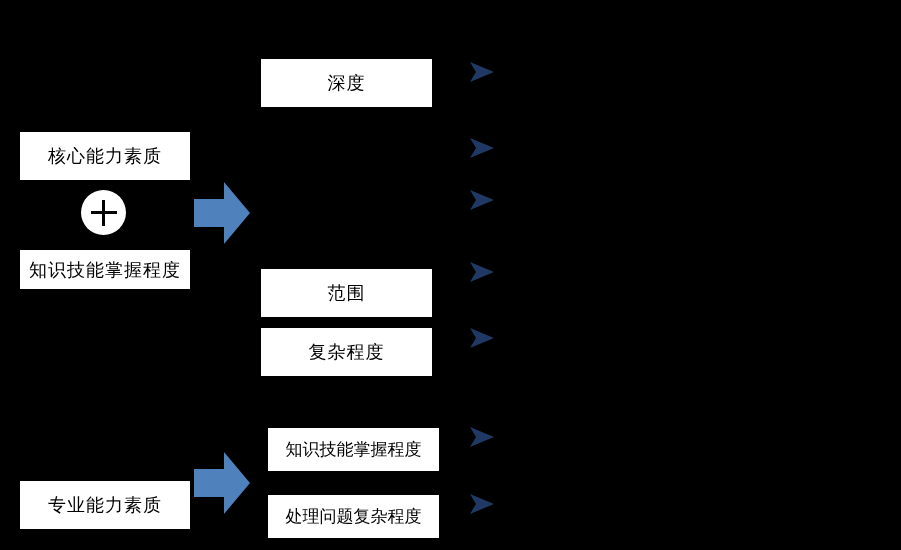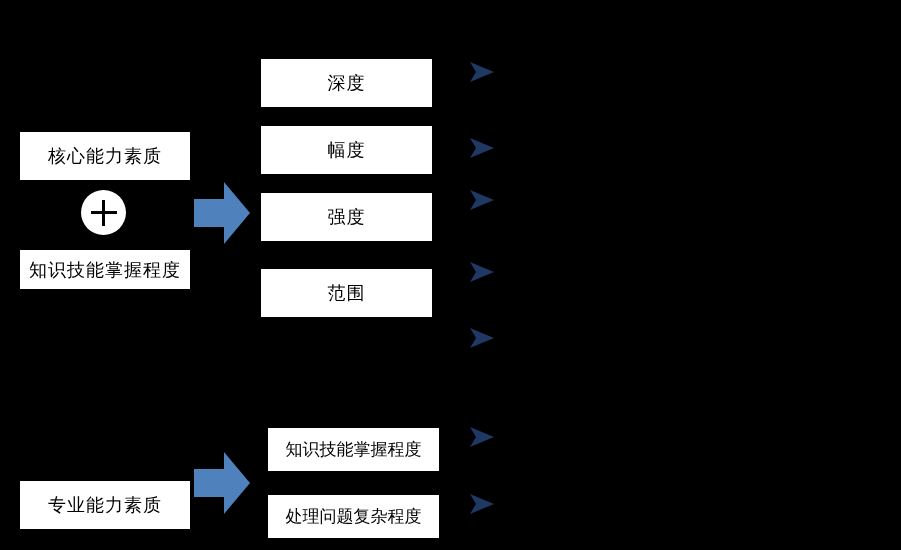--- a/index.html
+++ b/index.html
@@ -176,23 +176,22 @@
     </svg>
   </div>
 
   <div class="block-arrow arrow-bottom">
     <svg viewBox="0 0 56 62" width="56" height="62" aria-hidden="true">
       <polygon points="0,17 30,17 30,0 56,31 30,62 30,45 0,45" fill="#4F81BD"></polygon>
     </svg>
   </div>
 
   <div class="node-box mid-box mid-box-1">深度</div>
-  <div class="node-box mid-box mid-box-2">幅度</div>
-  <div class="node-box mid-box mid-box-3">强度</div>
   <div class="node-box mid-box mid-box-4">范围</div>
+  <div class="node-box mid-box mid-box-5">复杂程度</div>
 
   <div class="node-box sub-box sub-box-1">知识技能掌握程度</div>
   <div class="node-box sub-box sub-box-2">处理问题复杂程度</div>
 
   <div class="chevron chev-1">
     <svg viewBox="0 0 24 20" width="24" height="20" aria-hidden="true">
       <polygon points="0,0 24,10 0,20 6,10" fill="#1F3864"></polygon>
     </svg>
   </div>
   <div class="chevron chev-2">

